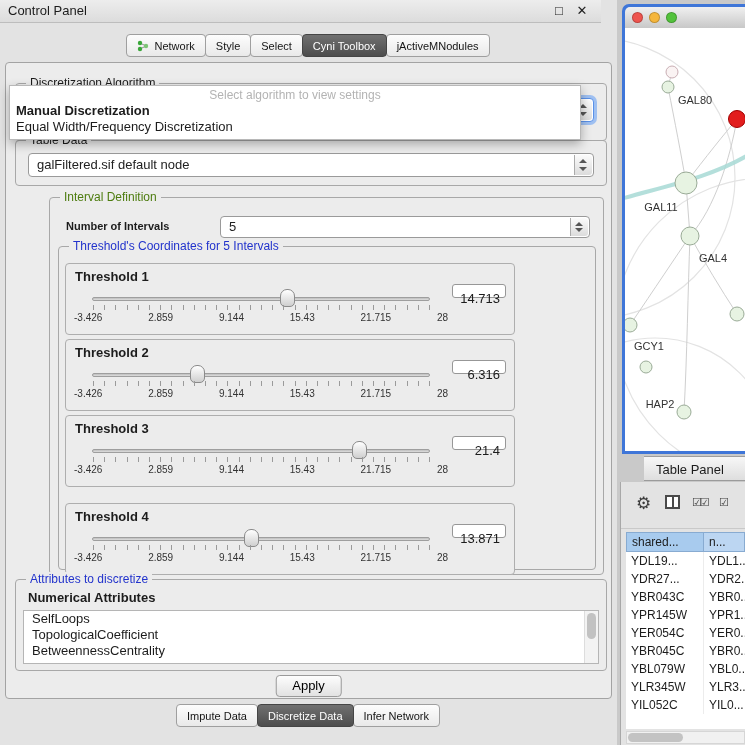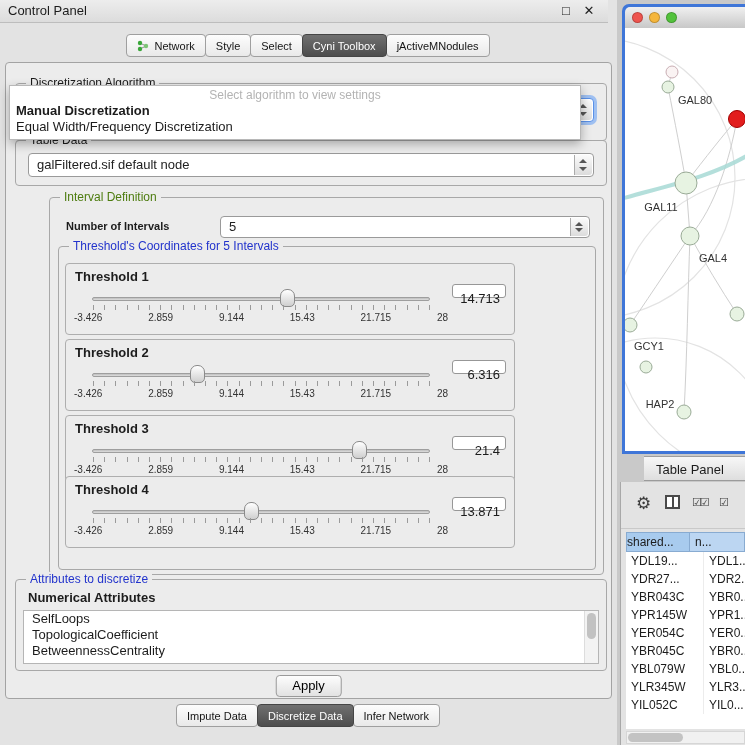--- a/index.html
+++ b/index.html
@@ -2,21 +2,21 @@
 <html><head>
 <meta charset="utf-8">
 <style>
   html,body{margin:0;padding:0;background:#b8b8b8;}
   #screen{position:relative;width:745px;height:745px;overflow:hidden;
     font-family:"Liberation Sans","DejaVu Sans",sans-serif;color:#1c1c1c;
     background:#c9c9c9;}
 
   
   .cpanel{position:absolute;left:0;top:0;width:617px;height:745px;background:#e3e3e3;border-right:1px solid #a9a9a9;}
-  .titlebar{position:absolute;left:0;top:0;right:9px;height:22px;background:linear-gradient(#ededed,#dcdcdc);border-bottom:1px solid #bdbdbd;font-size:13px;line-height:22px;text-decoration:underline;}
+  .titlebar{position:absolute;left:0;top:0;right:16px;height:22px;background:linear-gradient(#ededed,#dcdcdc);border-bottom:1px solid #bdbdbd;font-size:13px;line-height:22px;text-decoration:underline;}
   .titlebar .ttl{position:absolute;left:8px;}
   .winbtn{position:absolute;top:0;width:18px;text-align:center;font-size:13px;line-height:22px;color:#222;cursor:default;}
 
   
   .tabrow{position:absolute;left:0;right:0;display:flex;justify-content:center;}
   .tab{display:inline-flex;align-items:center;gap:5px;height:21px;padding:0 10px;font-size:11px;
     background:linear-gradient(#fdfdfd,#e9e9e9);border:1px solid #9f9f9f;border-radius:4px;margin-left:-1px;color:#151515;position:relative;}
   .tab.active{background:linear-gradient(#707070,#4d4d4d);color:#fff;border-color:#454545;z-index:2;}
 
   
@@ -65,21 +65,21 @@
   .netcanvas{position:relative;height:423px;background:#fff;overflow:hidden;}
 
   .tpheader{position:absolute;left:620px;top:456px;width:125px;height:25px;background:linear-gradient(#f7f7f7,#dedede);border-top:1px solid #9e9e9e;border-bottom:1px solid #9b9b9b;font-size:13px;line-height:25px;padding-left:12px;box-sizing:border-box;margin-left:24px;}
   .tpbody{position:absolute;left:620px;top:482px;width:125px;height:263px;background:#e3e3e3;border-left:1px solid #a8a8a8;box-sizing:border-box;}
   .tptool{position:absolute;left:0;right:0;top:0;height:46px;border-bottom:1px solid #c9c9c9;}
   .toolico{position:absolute;color:#3c3c3c;}
   .colico{position:absolute;left:44px;top:13px;width:15px;height:14px;border:2px solid #4a4a4a;box-sizing:border-box;background:#fff;}
   .colico i{position:absolute;left:5px;top:0;bottom:0;width:2px;background:#4a4a4a;}
   .ttable{position:absolute;left:5px;top:50px;right:0;bottom:16px;background:#fff;overflow:hidden;font-size:12px;}
   .thead{display:flex;height:20px;}
-  .th1{width:64px;background:#a8cbee;border:1px solid #88abd1;box-sizing:border-box;line-height:18px;}
+  .th1{width:78px;background:#a8cbee;border:1px solid #88abd1;box-sizing:border-box;line-height:18px;padding-left:5px;}
   .th2{flex:1;background:#bcd6f2;border:1px solid #88abd1;border-left:none;box-sizing:border-box;line-height:18px;padding-left:5px;}
   .trow{display:flex;height:18px;line-height:18px;}
   .tc1{width:78px;padding-left:5px;box-sizing:border-box;border-right:1px solid #ececec;overflow:hidden;white-space:nowrap;}
   .tc2{flex:1;padding-left:5px;overflow:hidden;white-space:nowrap;}
   .hscroll{position:absolute;left:5px;right:0;bottom:1px;height:13px;background:#f1f1f1;border:1px solid #d6d6d6;box-sizing:border-box;}
   .hthumb{position:absolute;left:1px;top:1px;width:55px;height:9px;background:#c3c3c3;border-radius:5px;}
 
   .arc{fill:none;stroke:#e3e3e3;stroke-width:1.2;}
   .edge{fill:none;stroke:#cfcfcf;stroke-width:1;}
   .tealedge{fill:none;stroke:#a7d9d5;stroke-width:4;opacity:.85;}
@@ -209,21 +209,21 @@
               <span>-3.426</span>
               <span>2.859</span>
               <span>9.144</span>
               <span>15.43</span>
               <span>21.715</span>
               <span>28</span>
             </div>
             <div class="valbox">21.4</div>
           </div>
 
-          <div class="tpanel" style="top:229px;">
+          <div class="tpanel" style="top:256px;">
             <div class="tlabel">Threshold 4</div>
             <div class="track"></div>
             <div class="thumb" style="left:178px;"></div>
             <div class="ticks"></div>
             <div class="scale">
               <span>-3.426</span>
               <span>2.859</span>
               <span>9.144</span>
               <span>15.43</span>
               <span>21.715</span>

